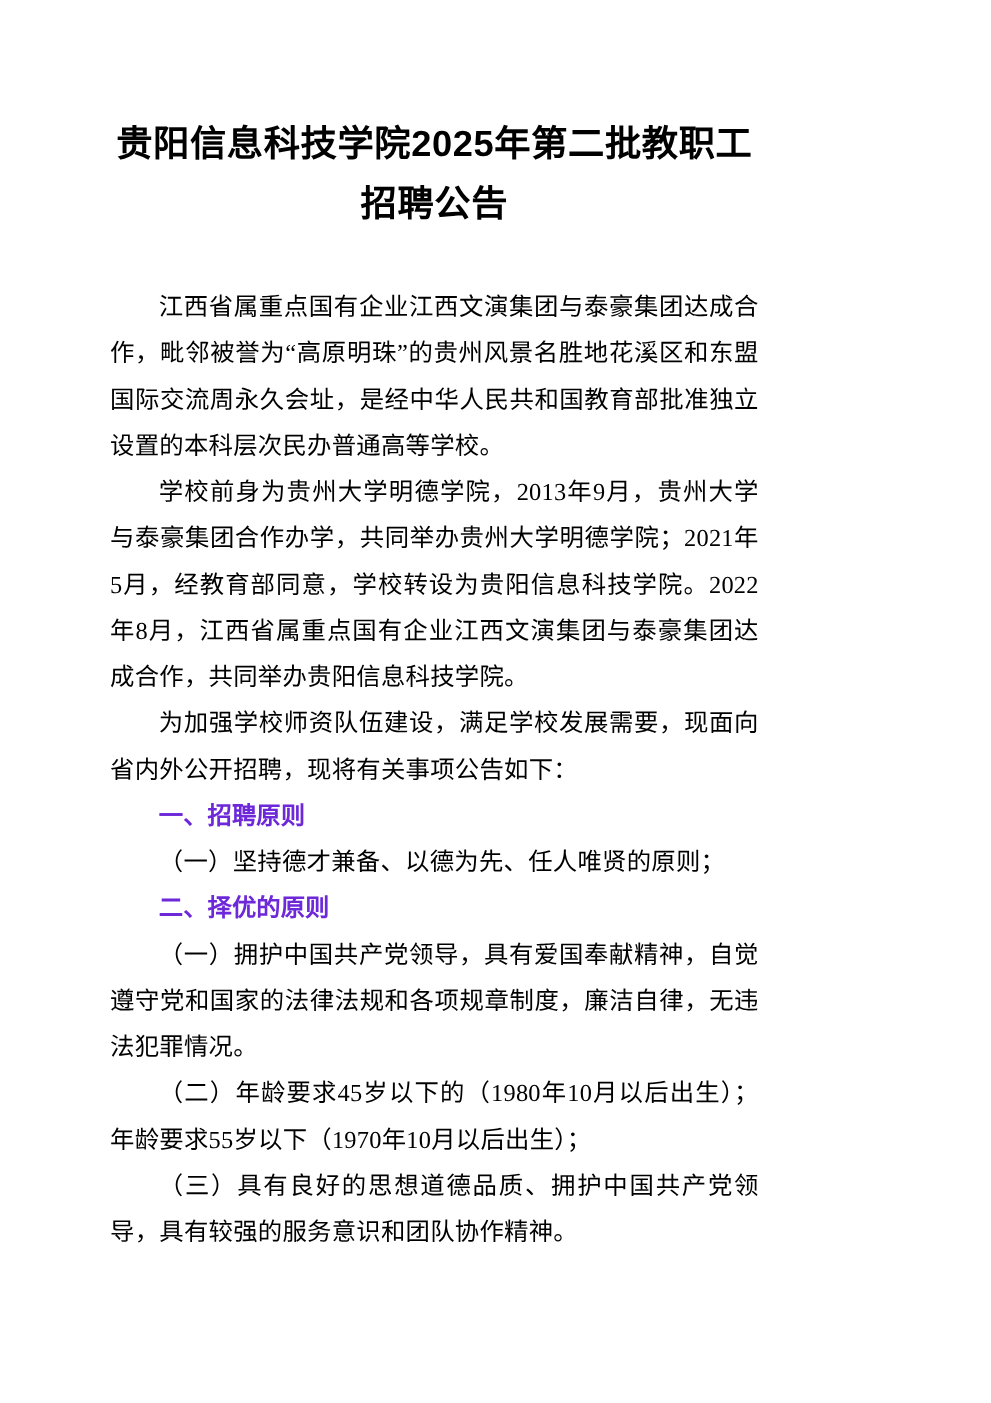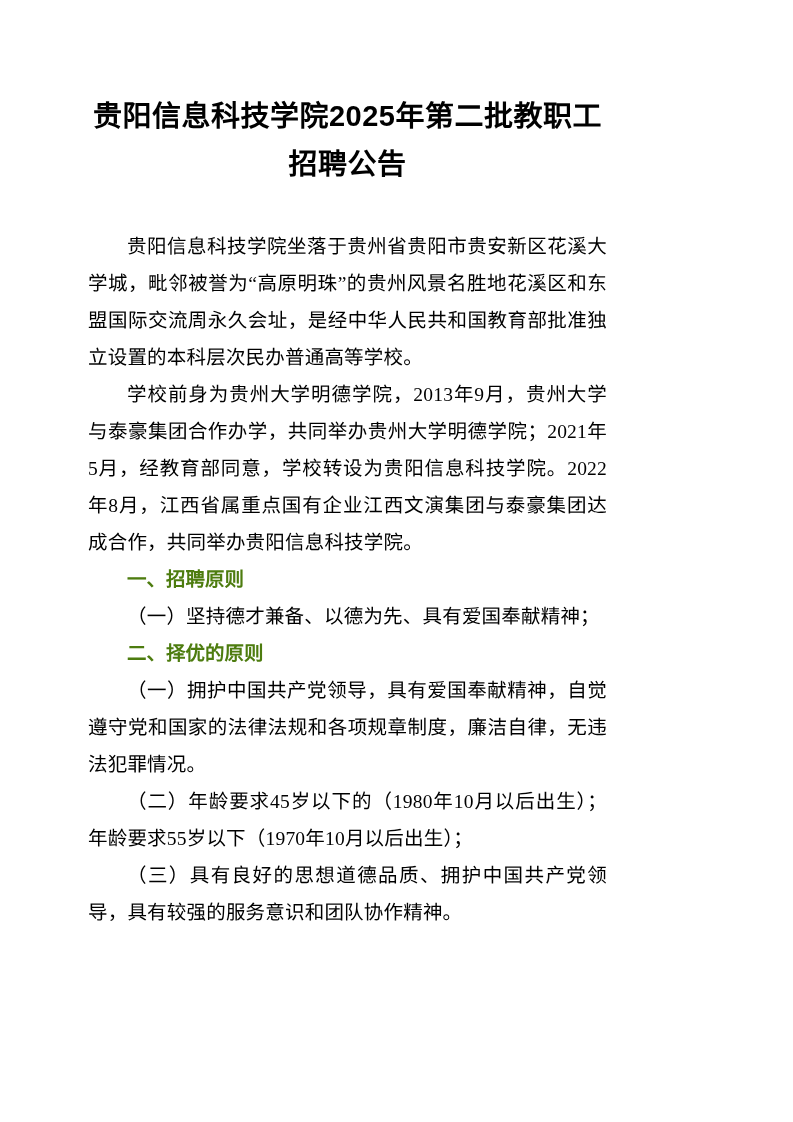--- a/index.html
+++ b/index.html
@@ -46,41 +46,42 @@
     color: #000;
     letter-spacing: 0.2px;
   }
   p.heading {
     font-family: "Liberation Sans", "DejaVu Sans", sans-serif;
     font-weight: bold;
     font-size: 19.5px;
     line-height: 37px;
     margin: 0;
     text-indent: 2em;
-    color: #4d7c0f;
+    color: #6d28d9;
   }
   p.item {
     font-size: 19.5px;
     line-height: 37px;
     margin: 0;
     text-align: justify;
     text-justify: inter-ideograph;
     text-indent: 2em;
     color: #000;
     letter-spacing: 0.2px;
   }
 </style>
 </head>
 <body>
 
 <div class="page">
   <h1 class="doc-title">贵阳信息科技学院2025年第二批教职工招聘公告</h1>
   <div class="body-block">
-      <p class="para">贵阳信息科技学院坐落于贵州省贵阳市贵安新区花溪大学城，毗邻被誉为“高原明珠”的贵州风景名胜地花溪区和东盟国际交流周永久会址，是经中华人民共和国教育部批准独立设置的本科层次民办普通高等学校。</p>
+      <p class="para">江西省属重点国有企业江西文演集团与泰豪集团达成合作，毗邻被誉为“高原明珠”的贵州风景名胜地花溪区和东盟国际交流周永久会址，是经中华人民共和国教育部批准独立设置的本科层次民办普通高等学校。</p>
       <p class="para">学校前身为贵州大学明德学院，2013年9月，贵州大学与泰豪集团合作办学，共同举办贵州大学明德学院；2021年5月，经教育部同意，学校转设为贵阳信息科技学院。2022年8月，江西省属重点国有企业江西文演集团与泰豪集团达成合作，共同举办贵阳信息科技学院。</p>
+      <p class="para">为加强学校师资队伍建设，满足学校发展需要，现面向省内外公开招聘，现将有关事项公告如下：</p>
       <p class="heading">一、招聘原则</p>
-      <p class="item">（一）坚持德才兼备、以德为先、具有爱国奉献精神；</p>
+      <p class="item">（一）坚持德才兼备、以德为先、任人唯贤的原则；</p>
       <p class="heading">二、择优的原则</p>
       <p class="item">（一）拥护中国共产党领导，具有爱国奉献精神，自觉遵守党和国家的法律法规和各项规章制度，廉洁自律，无违法犯罪情况。</p>
       <p class="item">（二）年龄要求45岁以下的（1980年10月以后出生）；年龄要求55岁以下（1970年10月以后出生）；</p>
       <p class="item">（三）具有良好的思想道德品质、拥护中国共产党领导，具有较强的服务意识和团队协作精神。</p>
     </div>
 </div>
 
 </body></html>

